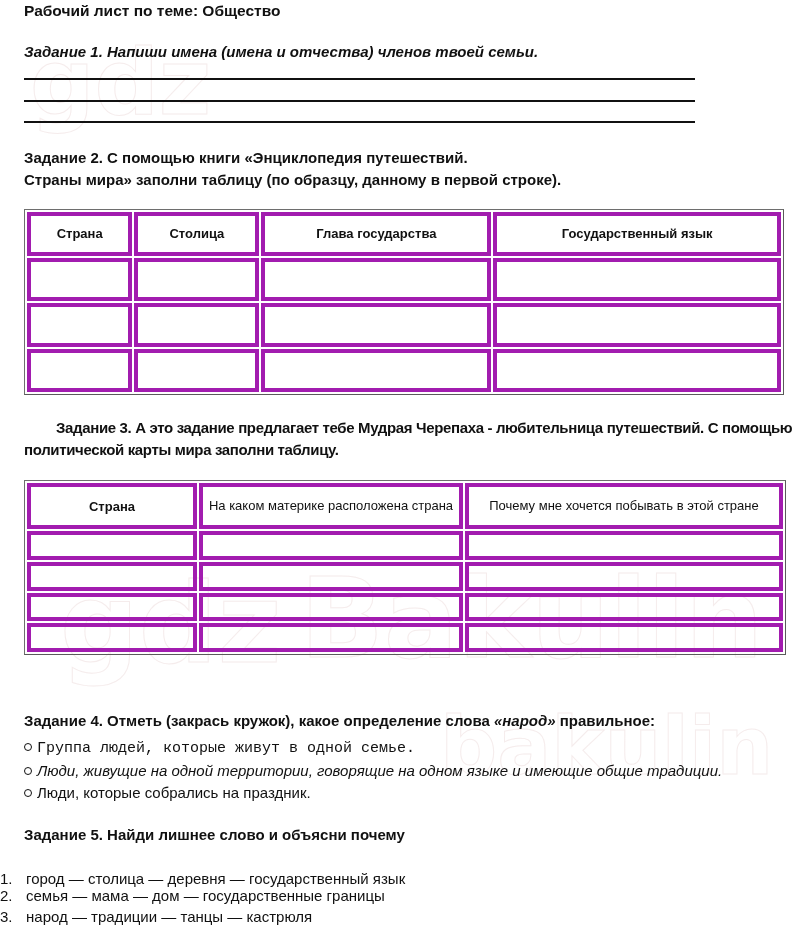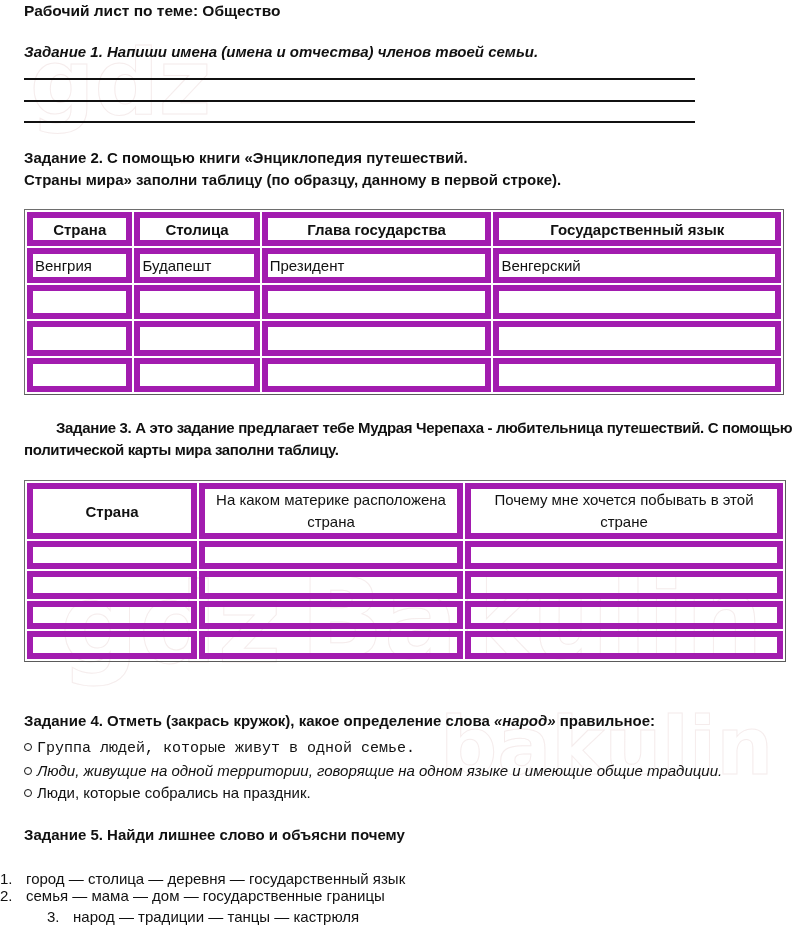--- a/index.html
+++ b/index.html
@@ -42,22 +42,22 @@
     table.grid {
       position: absolute;
       border-collapse: separate;
       border-spacing: 2px;
       border: 1px solid #6e6e6e;
       border-right-color: #5a5a5a;
       border-bottom-color: #5a5a5a;
       background: transparent;
     }
     table.grid td, table.grid th {
-      border: 6px solid #a21caf;
-      font-size: 15px;
+      border: 4px solid #a21caf;
+      font-size: 13px;
       vertical-align: middle;
       padding: 0 2px;
       font-weight: normal;
     }
     table.grid th.hdr-bold { font-weight: bold; text-align: center; }
     table.grid th.hdr-normal { font-weight: normal; text-align: center; line-height: 22px; }
 
     .option { position: absolute; left: 24px; font-size: 15px; }
     .bullet {
       display: inline-block;
@@ -97,26 +97,20 @@
       <col style="width:126px">
       <col style="width:232px">
       <col style="width:290px">
     </colgroup>
     <tbody>
         <tr style="height:34px;">
       <th class="hdr-bold">Страна</th>
       <th class="hdr-bold">Столица</th>
       <th class="hdr-bold">Глава государства</th>
       <th class="hdr-bold">Государственный язык</th>
-    </tr>
-    <tr style="height:34px;">
-      <td>Венгрия</td>
-      <td>Будапешт</td>
-      <td>Президент</td>
-      <td>Венгерский</td>
     </tr>
     <tr style="height:34px;">
       <td></td>
       <td></td>
       <td></td>
       <td></td>
     </tr>
     <tr style="height:34px;">
       <td></td>
       <td></td>
@@ -185,17 +179,17 @@
   </div>
 
   <div class="abs task-heading" style="left:24px; top:824px;">Задание 5. Найди лишнее слово и объясни почему</div>
 
   <div class="list-item" style="top:870px;">
     <span class="list-num">1.</span><span>город — столица — деревня — государственный язык</span>
   </div>
   <div class="list-item" style="top:887px;">
     <span class="list-num">2.</span><span>семья — мама — дом — государственные границы</span>
   </div>
-  <div class="list-item" style="top:908px;padding-left:47px;">
+  <div class="list-item" style="top:908px;">
     <span class="list-num">3.</span><span>народ — традиции — танцы — кастрюля</span>
   </div>
 
 </div>
 
 </body></html>

